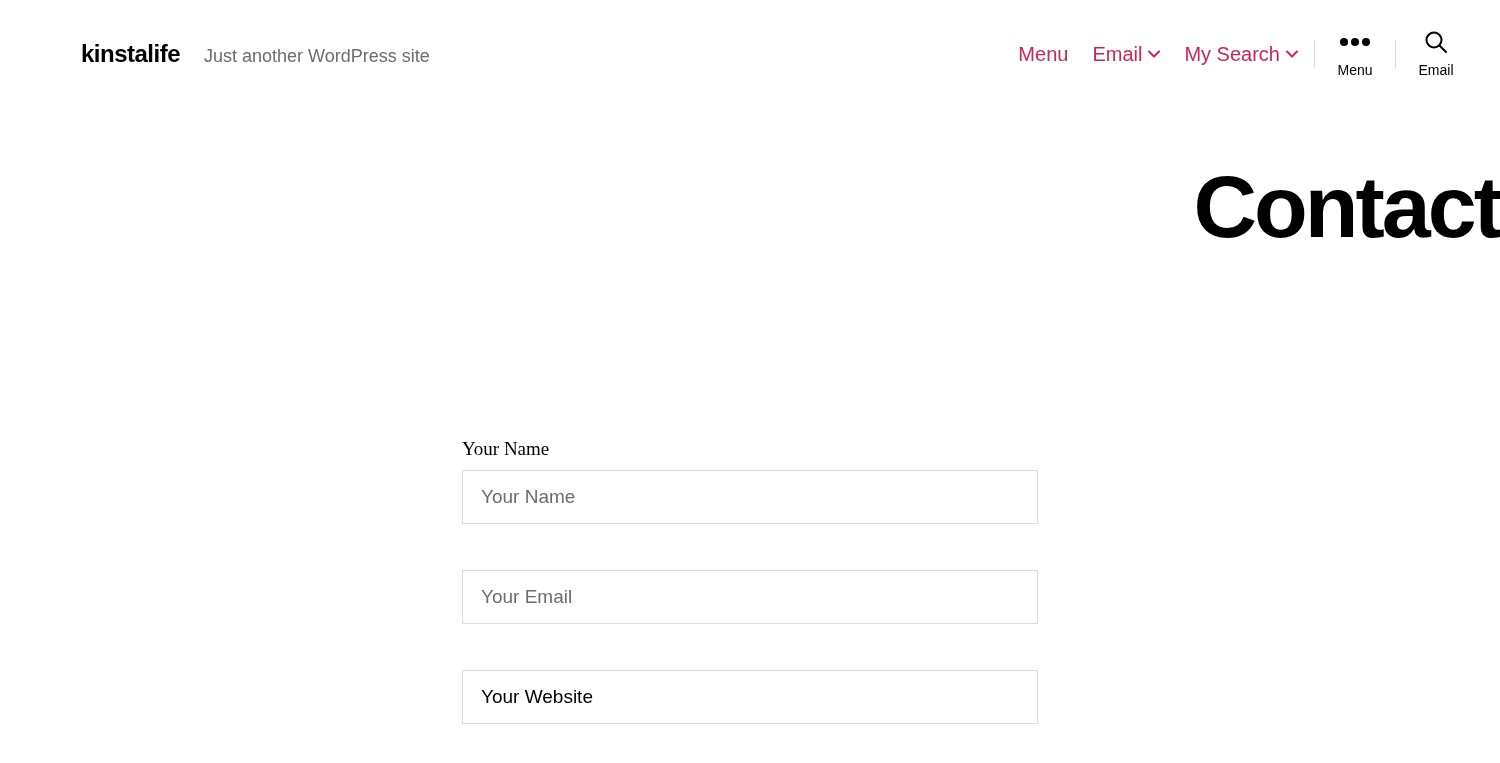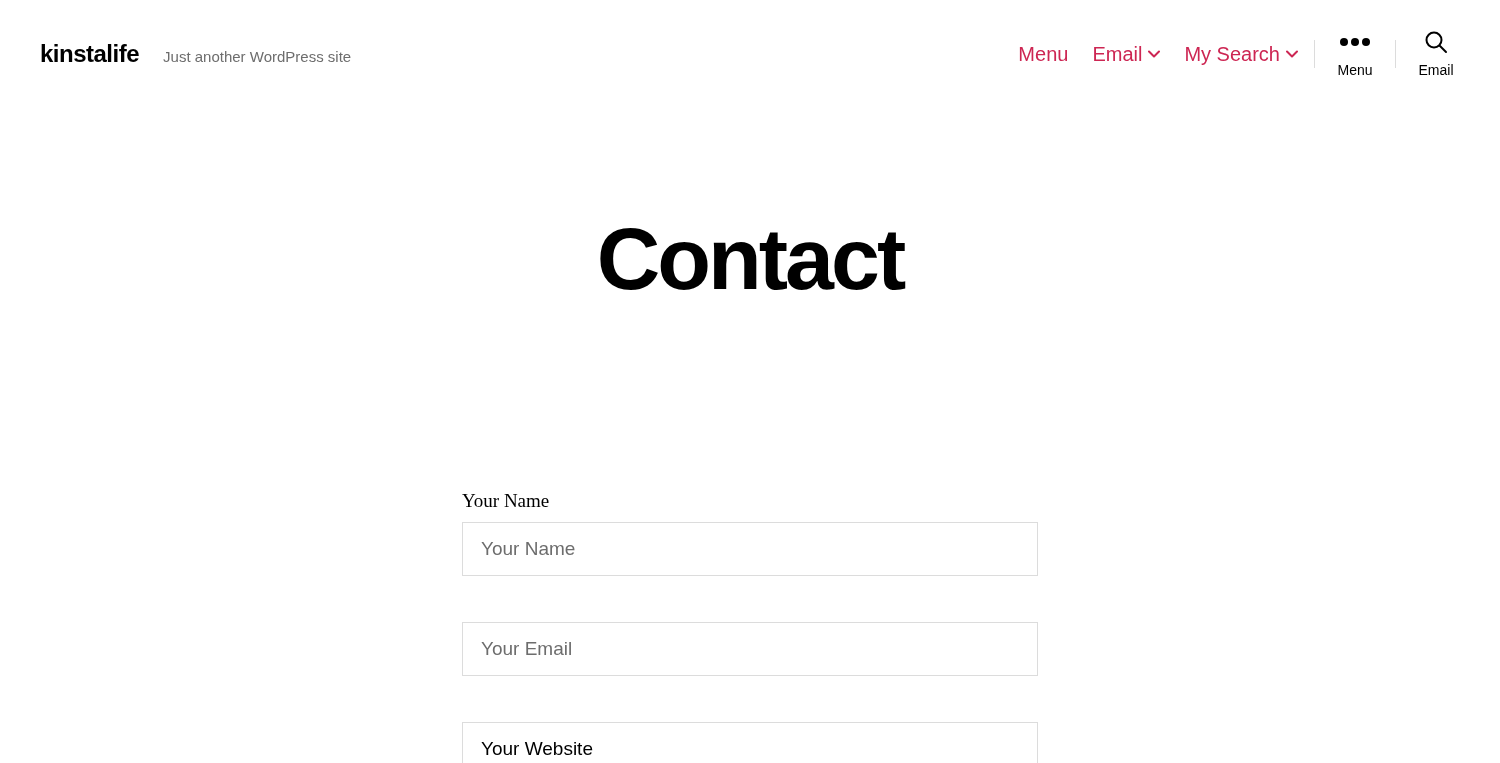--- a/index.html
+++ b/index.html
@@ -13,34 +13,35 @@
       color: #000000;
       width: 1500px;
       height: 763px;
       overflow-y: scroll;
     }
     .header {
       display: flex;
       align-items: center;
       justify-content: space-between;
       padding: 30px 40px;
+      margin-left: 41px;
     }
     .header-left {
       display: flex;
       align-items: baseline;
       gap: 24px;
     }
     .site-title {
       font-size: 24px;
       font-weight: 700;
       letter-spacing: -0.5px;
       color: #000;
     }
     .site-tagline {
-      font-size: 15px;
+      font-size: 18px;
       color: #6d6d6d;
       font-weight: 400;
     }
     .header-right {
       display: flex;
       align-items: center;
       gap: 12px;
     }
     .nav-menu {
       display: flex;
@@ -93,25 +94,25 @@
       display: flex;
       gap: 3px;
     }
     .dot {
       width: 8px;
       height: 8px;
       border-radius: 50%;
       background: #000;
     }
     .page-title {
-      text-align: center;
+      text-align: right;
       font-size: 88px;
       font-weight: 800;
       letter-spacing: -3px;
-      margin-top: 100px;
+      margin-top: 48px;
       color: #000;
     }
     .form-container {
       max-width: 596px;
       margin: 180px auto 0;
       padding: 0 10px;
     }
     .form-label {
       font-family: Georgia, "Times New Roman", serif;
       font-size: 19px;

